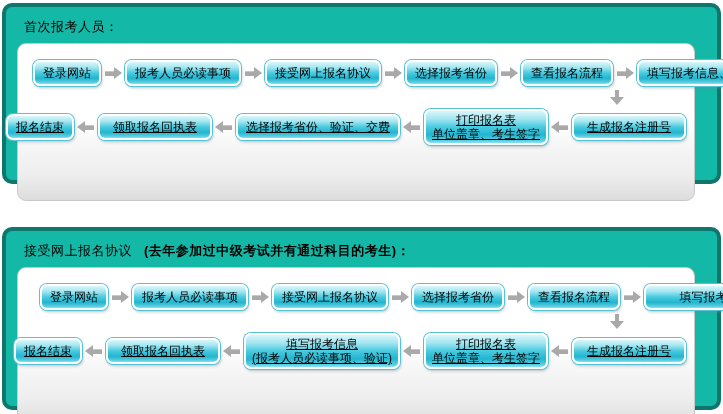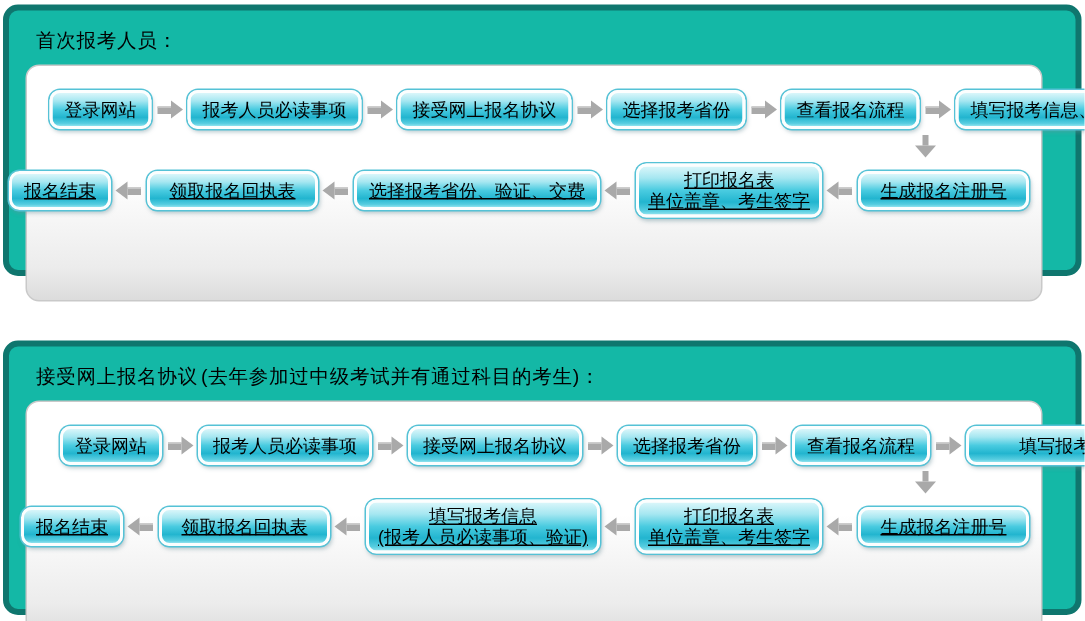--- a/index.html
+++ b/index.html
@@ -21,21 +21,21 @@
   .panel-first  { height: 181px; }
   .panel-repeat { height: 183px; margin-top: 43px; }
 
   .panel-title {
     margin: 11px 0 0 18px;
     font-size: 13px;
     line-height: 17px;
     color: #000;
     letter-spacing: 0.5px;
   }
-  .panel-title .bold-part { font-weight: normal; margin-left: 2px; }
+  .panel-title .bold-part { font-weight: bold; margin-left: 12px; }
 
   .flow {
     margin: 8px 22px 0 11px;
     border: 1px solid #c9c9c9;
     border-radius: 9px;
     background: linear-gradient(to bottom, #ffffff 0%, #ffffff 48%, #ececec 86%, #dcdcdc 100%);
     padding: 16px 8px 15px 15px;
     height: 158px;
     display: flex;
     flex-direction: column;

